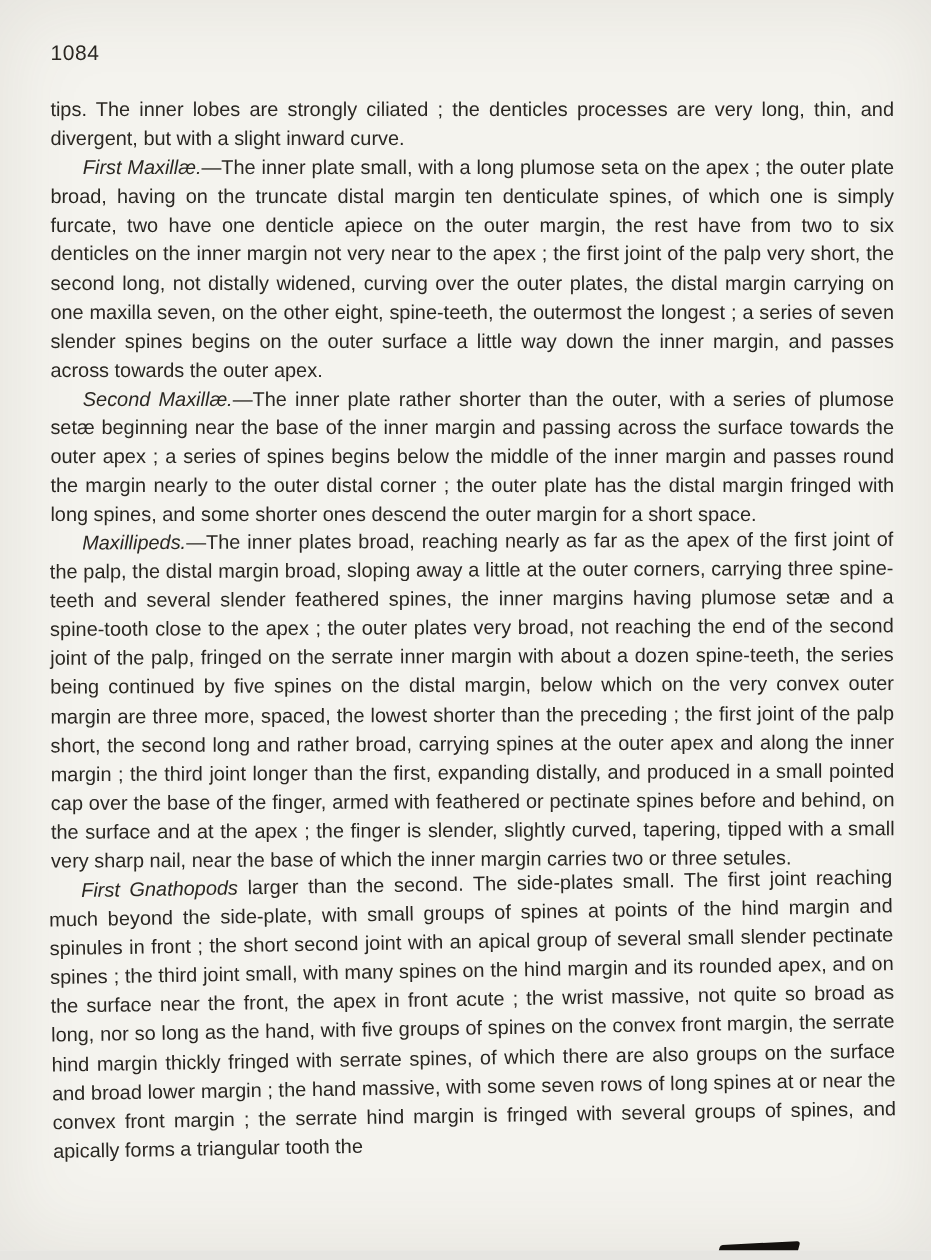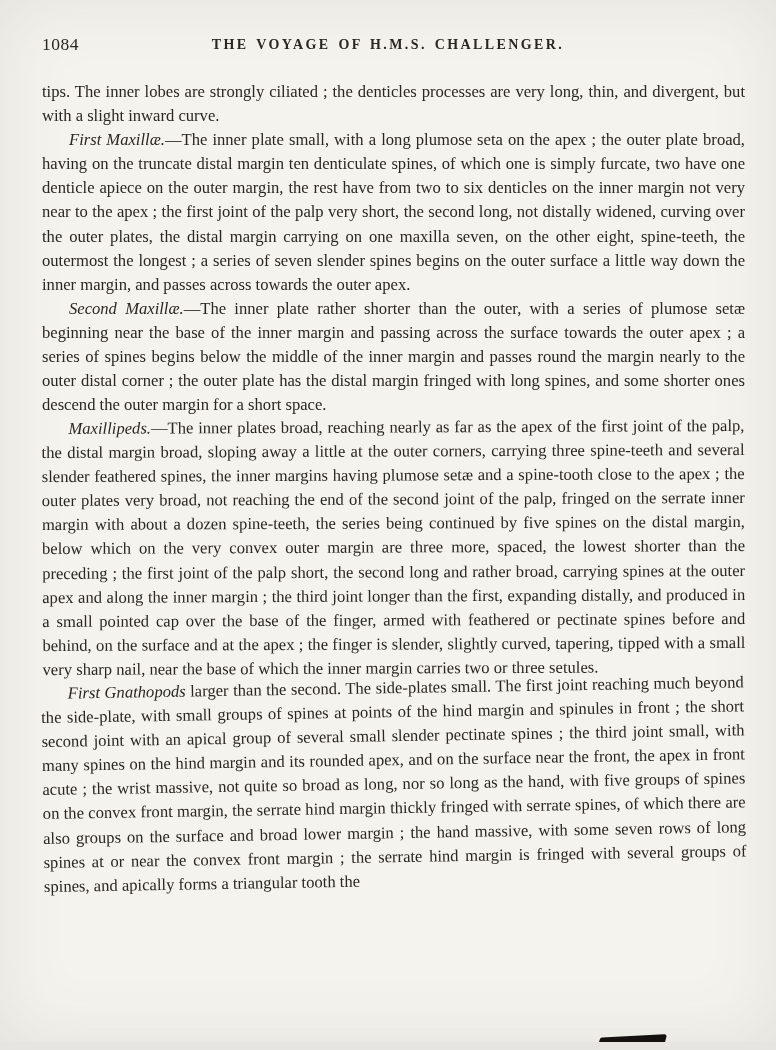--- a/index.html
+++ b/index.html
@@ -4,21 +4,21 @@
 <style>
   html, body { margin: 0; padding: 0; background: #e6e5e1; }
 
   .page {
     position: relative;
     width: 776px;
     height: 1042px;
     margin: 0 auto;
     background: var(--paper, #f4f3ee);
     color: var(--ink, #2a2722);
-    font-family: Liberation Serif, serif;
+    font-family: Liberation Sans, sans-serif;
     overflow: hidden;
     box-shadow: inset 0 0 70px rgba(90, 80, 60, 0.10);
   }
 
   .running-head {
     position: absolute;
     top: 34px; left: 42px; right: 32px;
     height: 24px;
   }
   .page-num {
@@ -60,21 +60,20 @@
     border-radius: 2px 3px 2px 2px;
   }
 </style>
 </head>
 <body>
 
 <div class="page">
 
   <div class="running-head">
     <span class="page-num">1084</span>
-    <span class="title">THE VOYAGE OF H.M.S. CHALLENGER.</span>
   </div>
 
   <div class="body-text">
 
     <p class="para continuation"><span class="rest">tips. The inner lobes are strongly ciliated ; the denticles processes are very long, thin, and divergent, but with a slight inward curve.</span></p>
 
     <p class="para"><span class="lead">First Maxillæ.</span><span class="rest">—The inner plate small, with a long plumose seta on the apex ; the outer plate broad, having on the truncate distal margin ten denticulate spines, of which one is simply furcate, two have one denticle apiece on the outer margin, the rest have from two to six denticles on the inner margin not very near to the apex ; the first joint of the palp very short, the second long, not distally widened, curving over the outer plates, the distal margin carrying on one maxilla seven, on the other eight, spine-teeth, the outermost the longest ; a series of seven slender spines begins on the outer surface a little way down the inner margin, and passes across towards the outer apex.</span></p>
 
     <p class="para"><span class="lead">Second Maxillæ.</span><span class="rest">—The inner plate rather shorter than the outer, with a series of plumose setæ beginning near the base of the inner margin and passing across the surface towards the outer apex ; a series of spines begins below the middle of the inner margin and passes round the margin nearly to the outer distal corner ; the outer plate has the distal margin fringed with long spines, and some shorter ones descend the outer margin for a short space.</span></p>
 

